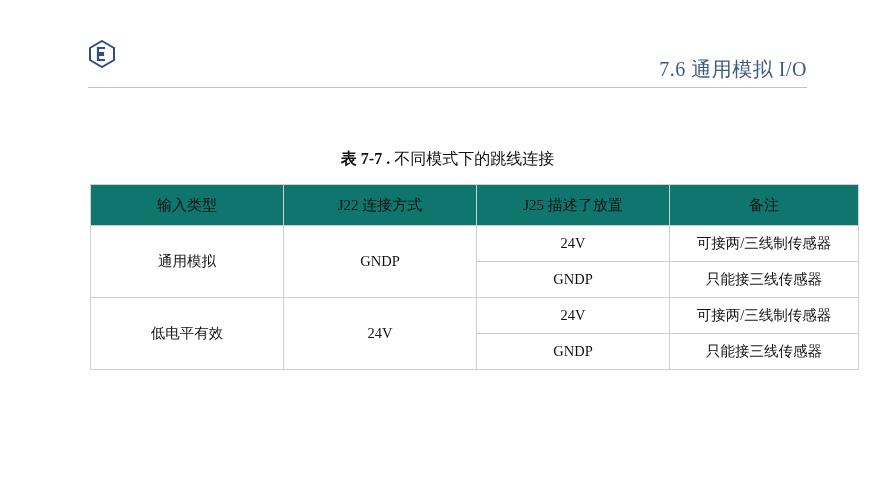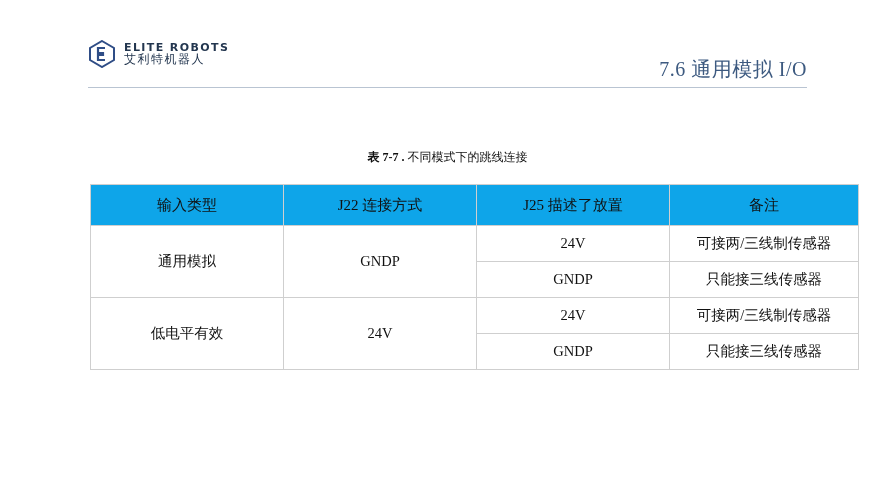--- a/index.html
+++ b/index.html
@@ -93,21 +93,21 @@
   .intro b {
     font-weight: bold;
   }
 
   .table-caption {
     position: absolute;
     left: 0;
     right: 0;
     top: 149px;
     text-align: center;
-    font-size: 12px;
+    font-size: 16px;
     color: #111;
   }
   .table-caption b { font-weight: bold; }
 
   
   .tbl-wrap {
     position: absolute;
     left: 90px;
     top: 184px;
     width: 716px;
@@ -120,21 +120,21 @@
   }
   table.jumper th, table.jumper td {
     border: 1px solid #cfcfcf;
     text-align: center;
     vertical-align: middle;
     color: #111;
     font-weight: normal;
     padding: 0 6px;
   }
   table.jumper thead th {
-    background: #0ea5e9;
+    background: #0f766e;
     height: 40px;
     font-size: 15px;
   }
   table.jumper tbody td {
     height: 35px;
     border-radius: 14px;
   }
   td.tall2 { height: 70px; }
   .col1 { width: 180px; }
   .col2 { width: 180px; }
@@ -150,24 +150,20 @@
 <div class="page">
 
   <div class="header">
     <div class="logo-block">
       <span class="logo-mark">
         <svg width="28" height="28" viewBox="0 0 28 28" xmlns="http://www.w3.org/2000/svg">
           <path d="M14 1 L26 8 L26 20 L14 27 L2 20 L2 8 Z" fill="none" stroke="#2f4d86" stroke-width="2"></path>
           <path d="M17 8 L10 8 L10 13 L15 13 L15 15 L10 15 L10 20 L17 20" fill="none" stroke="#2f4d86" stroke-width="2.2" stroke-linejoin="miter"></path>
         </svg>
       </span>
-      <span class="logo-text">
-        <span class="logo-text-en">ELITE ROBOTS</span>
-        <span class="logo-text-cn">艾利特机器人</span>
-      </span>
     </div>
     <div class="header-right">7.6 通用模拟 I/O</div>
   </div>
   <div class="header-rule"></div>
 
 
   <div class="table-caption">
     <b>表 7-7 .</b><span> 不同模式下的跳线连接</span>
   </div>
 

